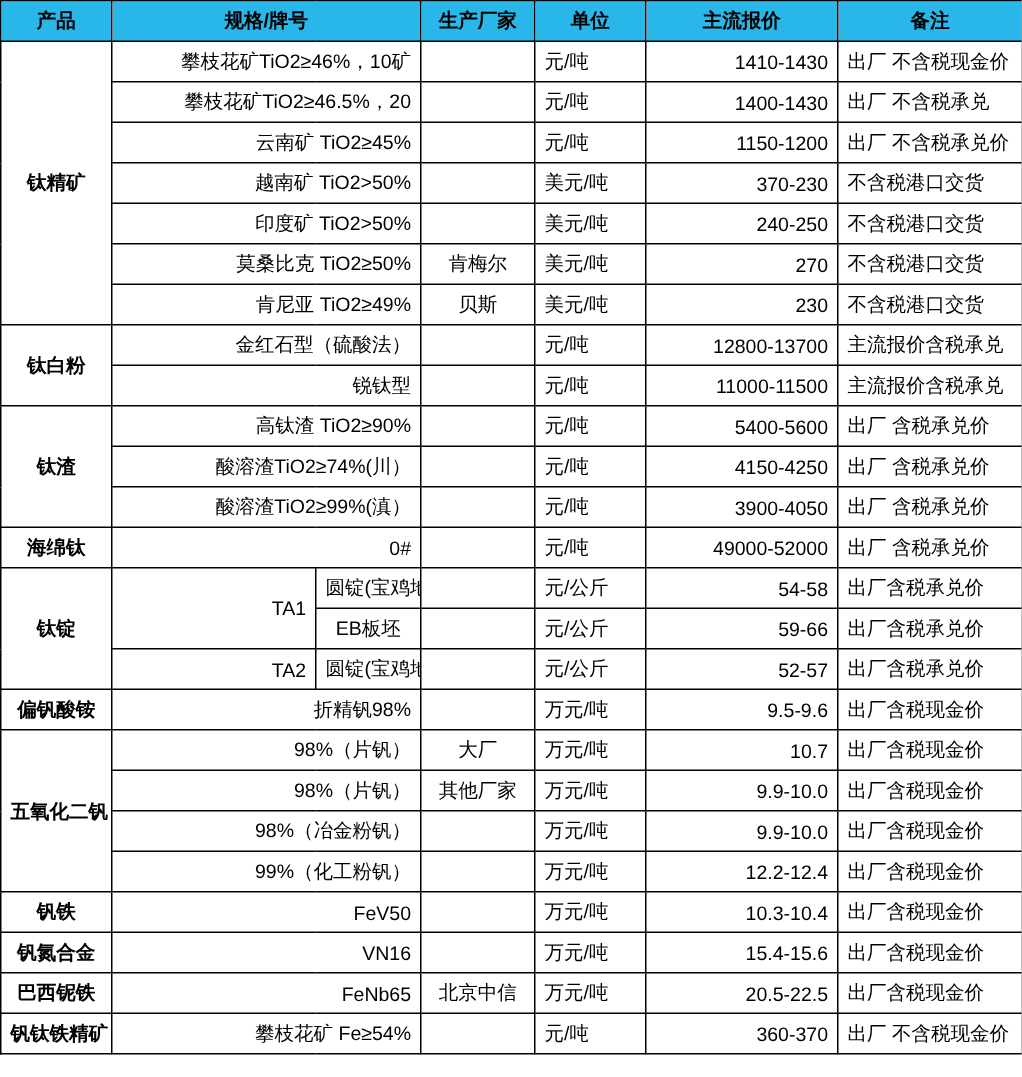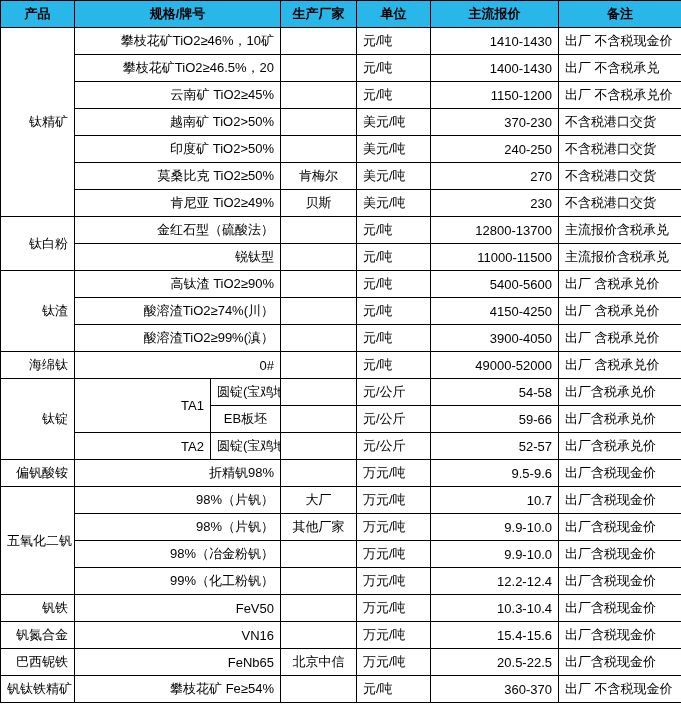--- a/index.html
+++ b/index.html
@@ -30,22 +30,22 @@
   }
   .hdr {
     background: #29b6e8;
     color: #ffffff;
     font-weight: bold;
     text-align: center;
     font-size: 14px;
     height: 34px;
   }
   .cat {
-    text-align: right;
-    font-weight: normal;
+    text-align: center;
+    font-weight: bold;
     font-size: 13px;
   }
   .spec {
     text-align: right;
     font-size: 12.5px;
   }
   .sub {
     text-align: center;
     font-size: 12.5px;
   }

